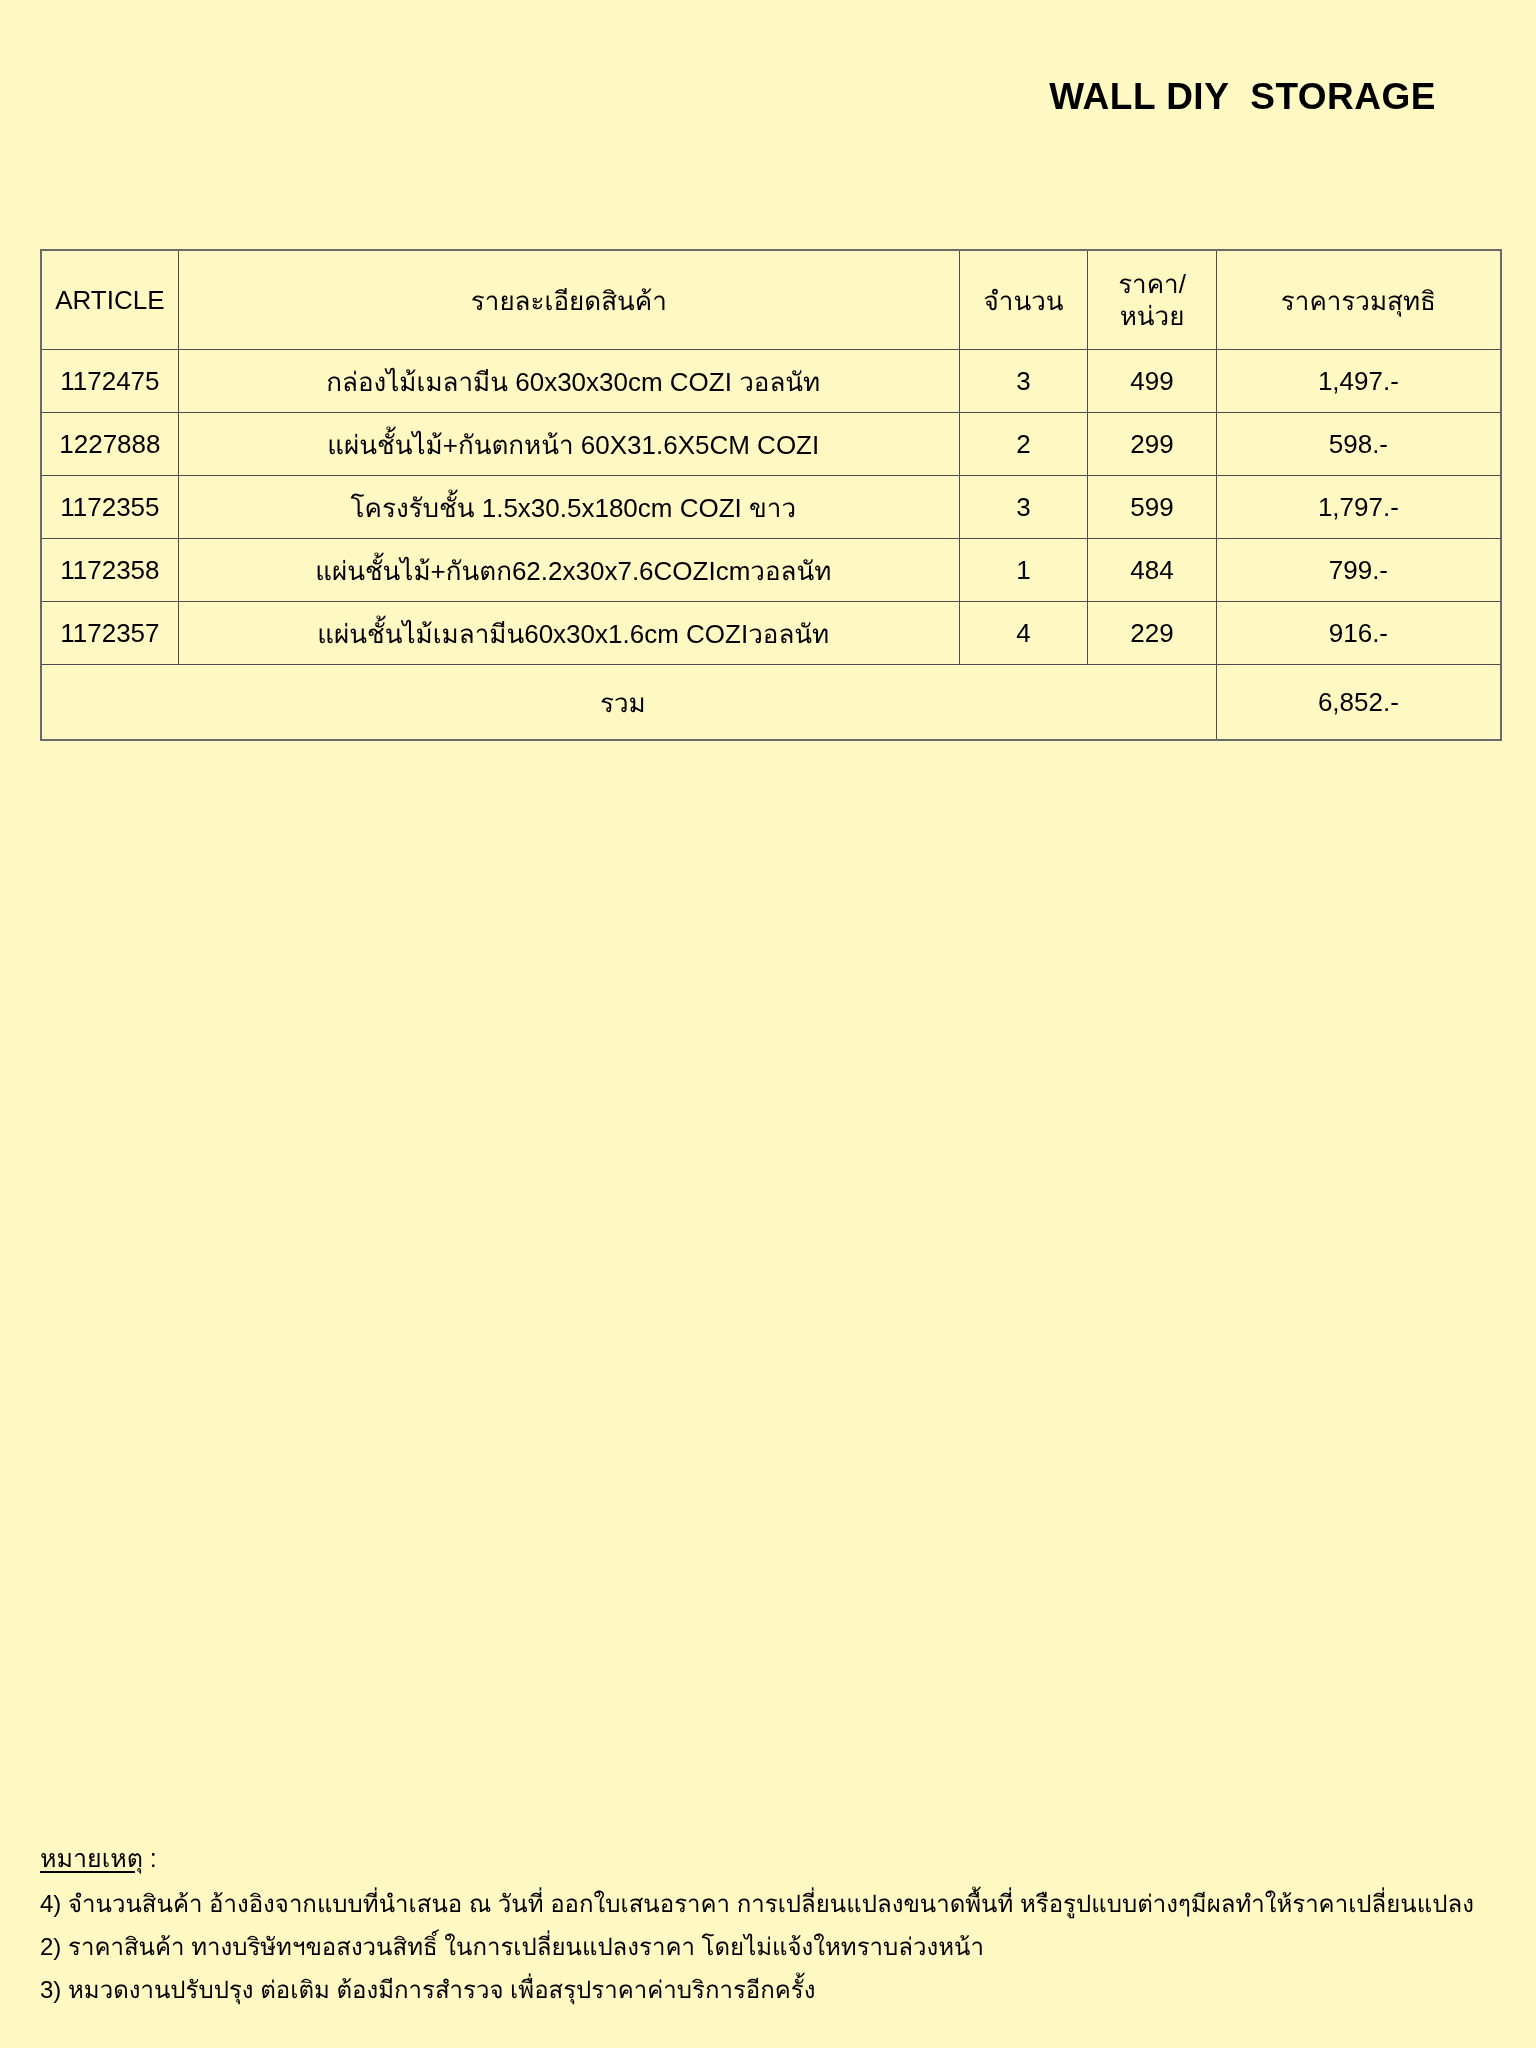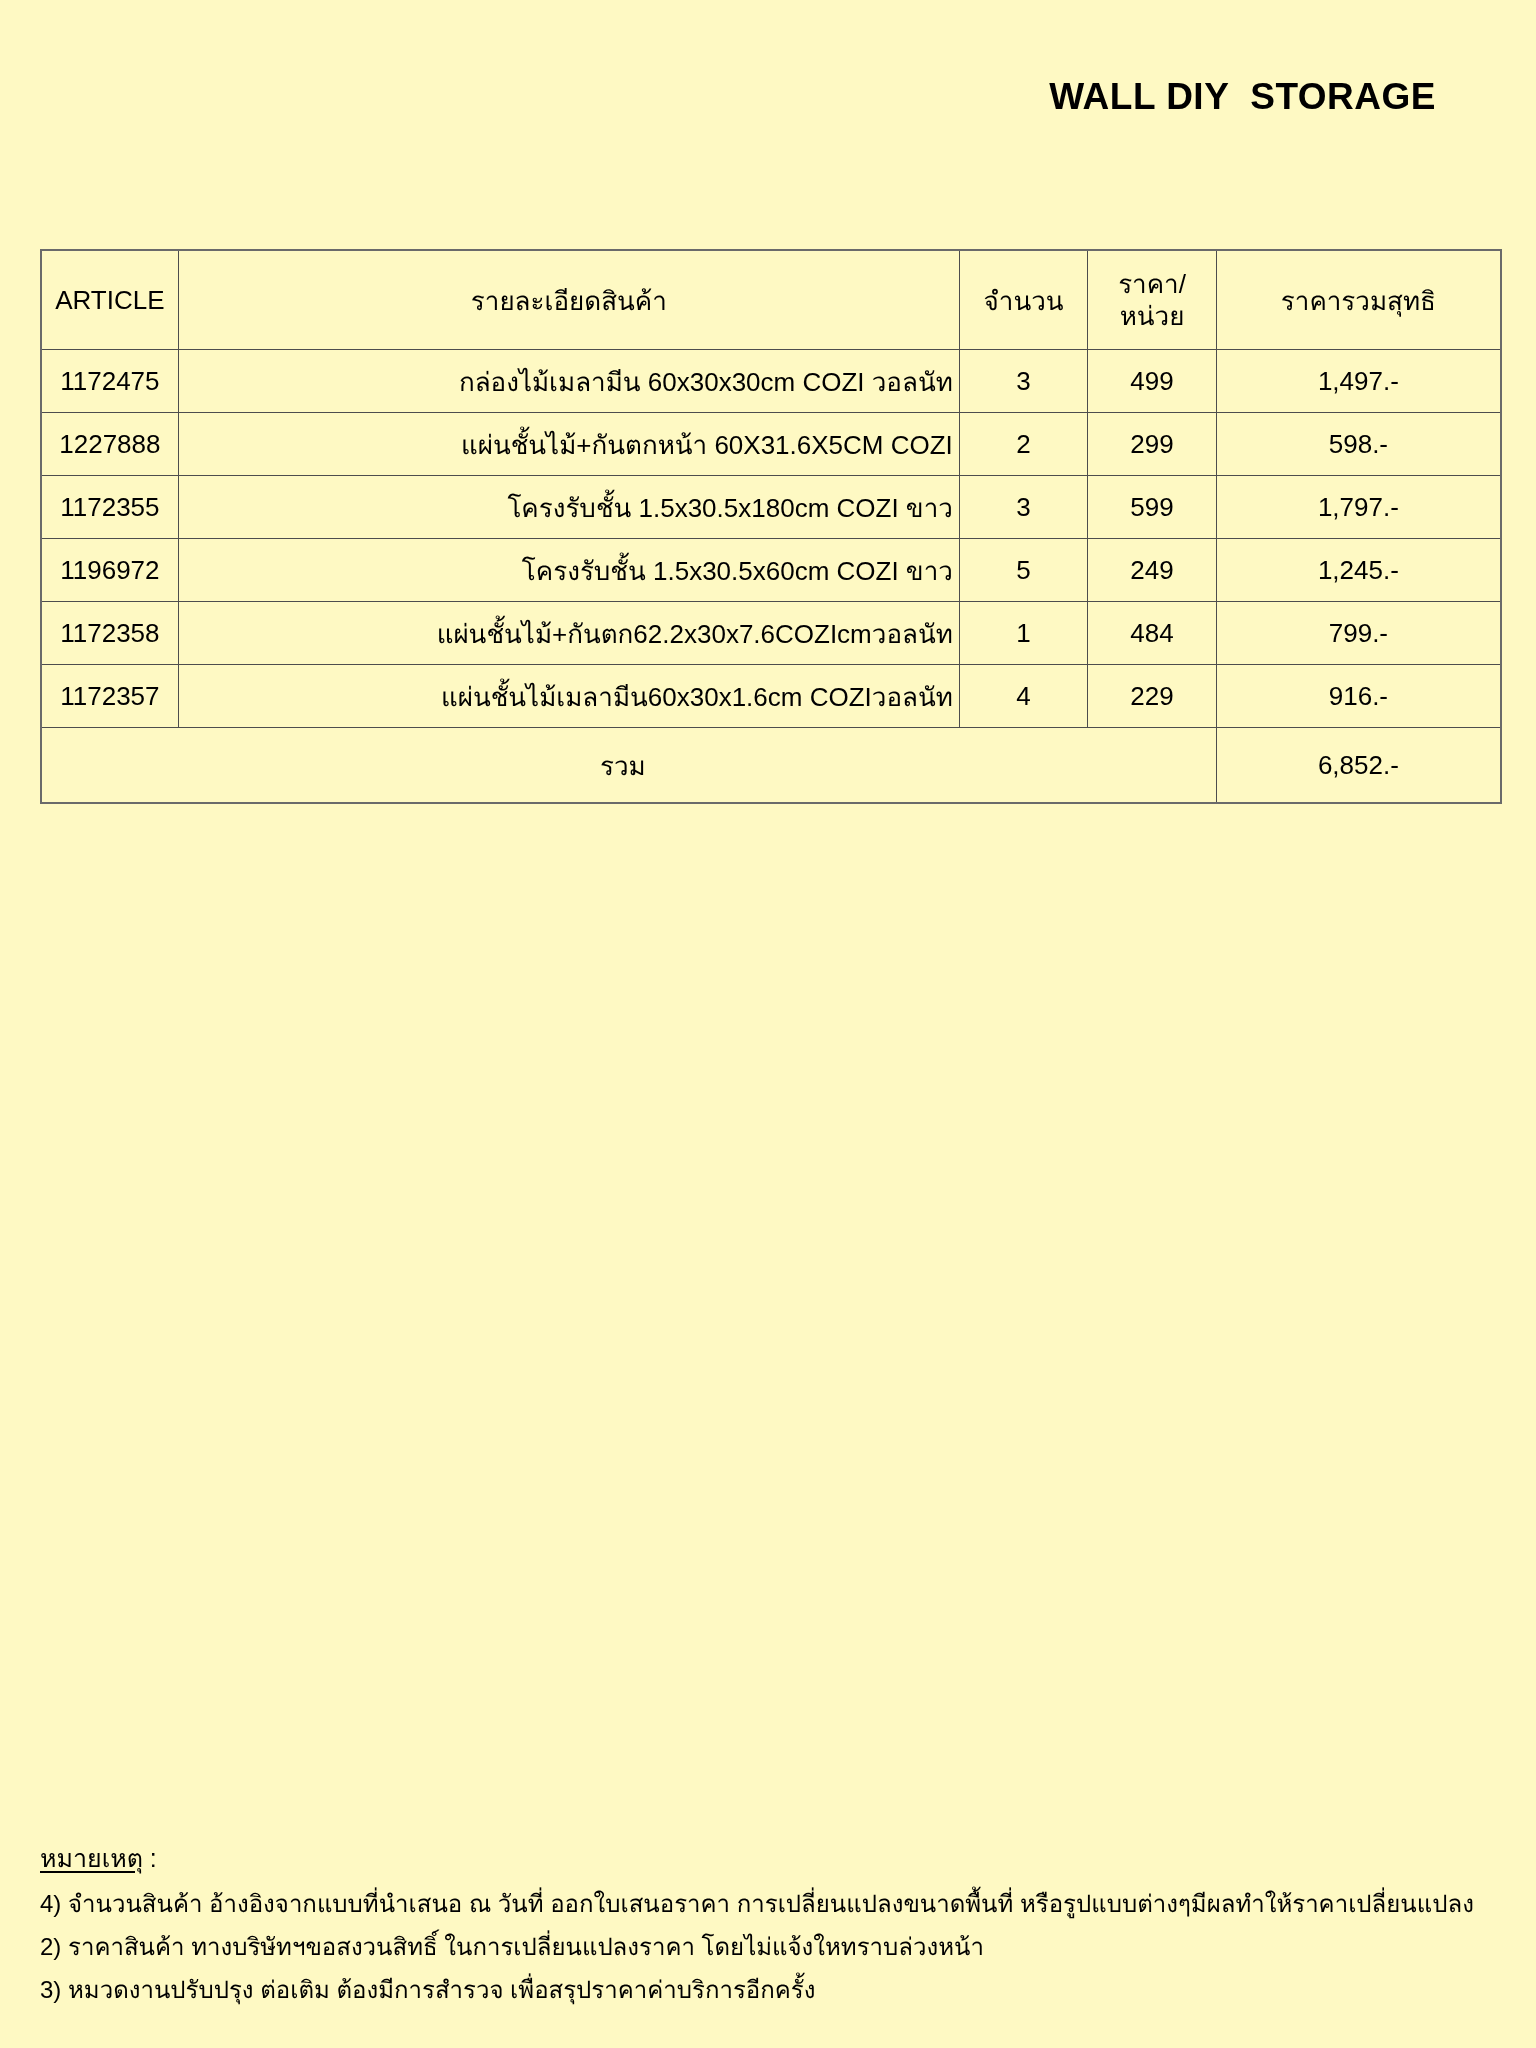--- a/index.html
+++ b/index.html
@@ -56,21 +56,21 @@
   .quote-table .col-article   { width: 9.4%;  }
   .quote-table .col-desc      { width: 53.5%; }
   .quote-table .col-qty       { width: 8.8%;  }
   .quote-table .col-unit      { width: 8.8%;  }
   .quote-table .col-total     { width: 19.5%; }
   .quote-table th.unit-head {
     white-space: pre-line;
     line-height: 1.25;
   }
   .quote-table td.desc-cell {
-    text-align: right;
+    text-align: center;
     padding-left: 15px;
     padding-right: 6px;
   }
   .quote-table td.total-label-cell {
     text-align: center;
     padding-right: 12px;
   }
   .notes {
     position: absolute;
     left: 40px;
@@ -133,27 +133,20 @@
         <td>598.-</td>
       </tr>
       <tr>
         <td>1172355</td>
         <td class="desc-cell">โครงรับชั้น 1.5x30.5x180cm COZI ขาว</td>
         <td>3</td>
         <td>599</td>
         <td>1,797.-</td>
       </tr>
       <tr>
-        <td>1196972</td>
-        <td class="desc-cell">โครงรับชั้น 1.5x30.5x60cm COZI ขาว</td>
-        <td>5</td>
-        <td>249</td>
-        <td>1,245.-</td>
-      </tr>
-      <tr>
         <td>1172358</td>
         <td class="desc-cell">แผ่นชั้นไม้+กันตก62.2x30x7.6COZIcmวอลนัท</td>
         <td>1</td>
         <td>484</td>
         <td>799.-</td>
       </tr>
       <tr>
         <td>1172357</td>
         <td class="desc-cell">แผ่นชั้นไม้เมลามีน60x30x1.6cm COZIวอลนัท</td>
         <td>4</td>

